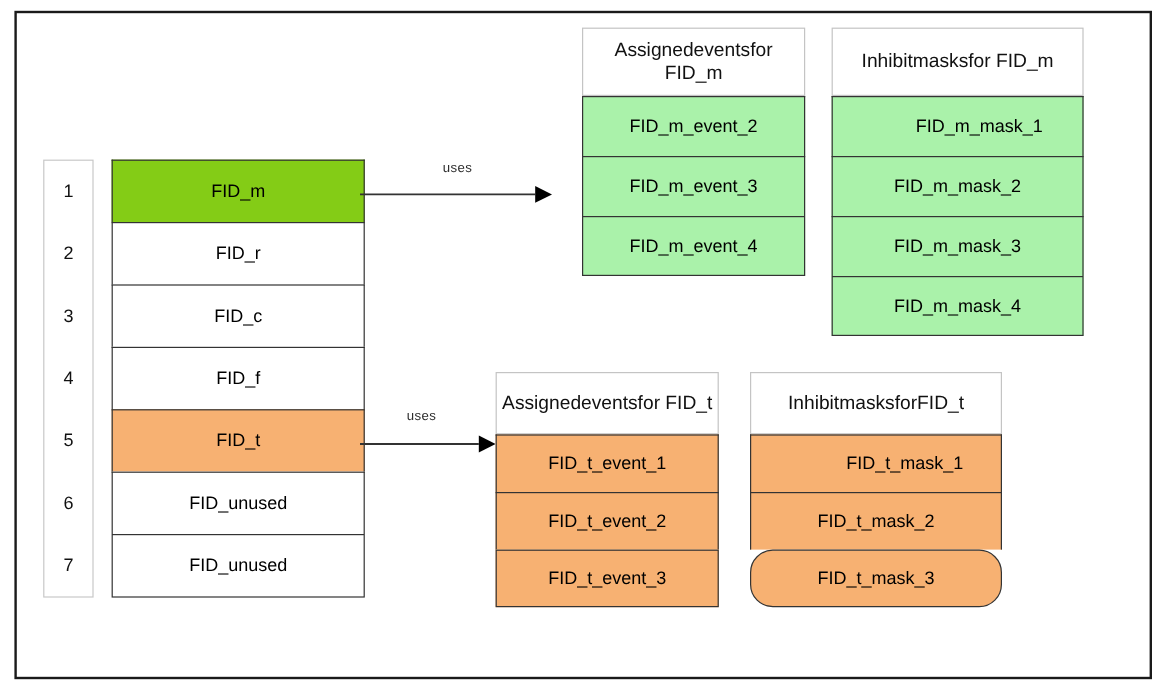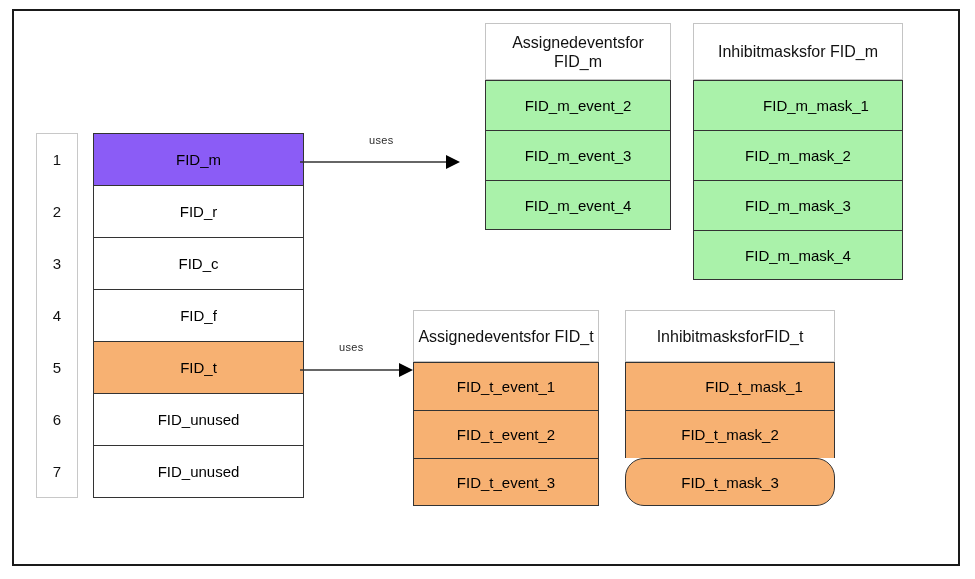--- a/index.html
+++ b/index.html
@@ -71,21 +71,21 @@
     border: 1px solid #333333;
     border-bottom-width: 0;
     box-sizing: border-box;
     display: flex;
     align-items: center;
     justify-content: center;
     font-size: 15px;
     background: #ffffff;
   }
   .fid-row:last-child { border-bottom-width: 1px; }
-  .fid-row.green { background: #8b5cf6; }
+  .fid-row.green { background: #84cc16; }
   .fid-row.orange { background: #f7b172; }
 
   
   .sub-table {
     position: absolute;
     box-sizing: border-box;
   }
   .sub-header {
     border: 1px solid #c4c4c4;
     background: #ffffff;

